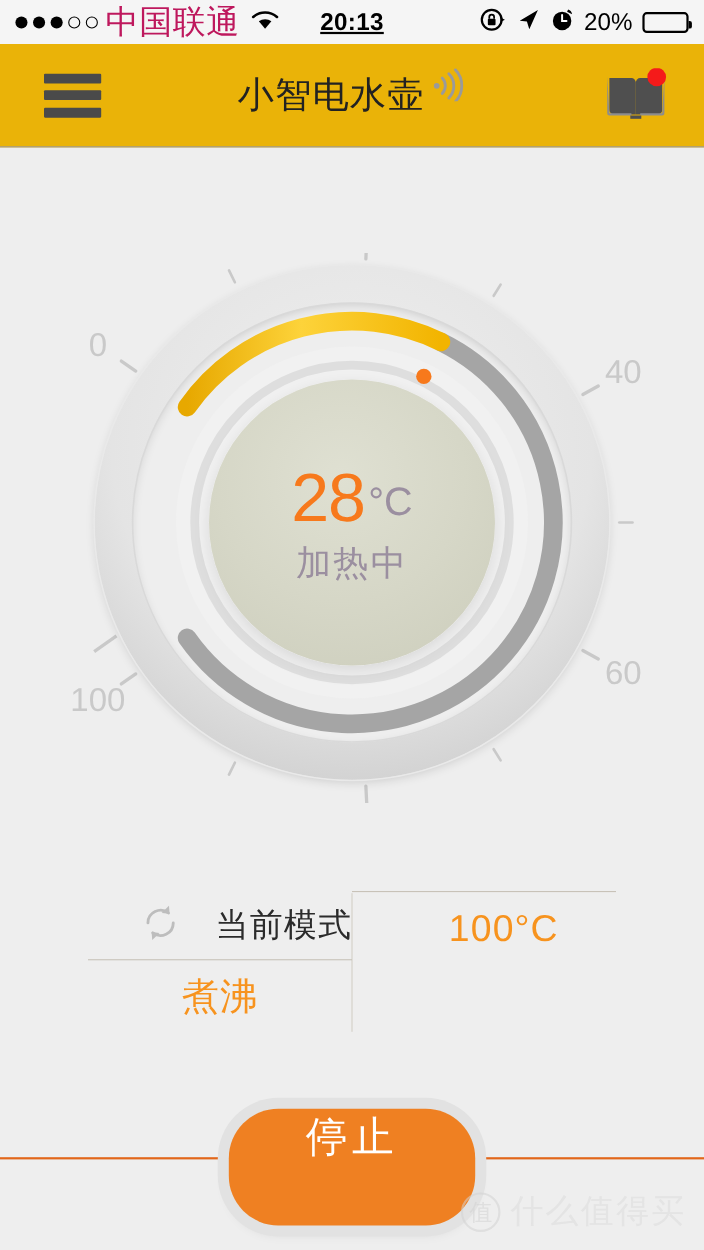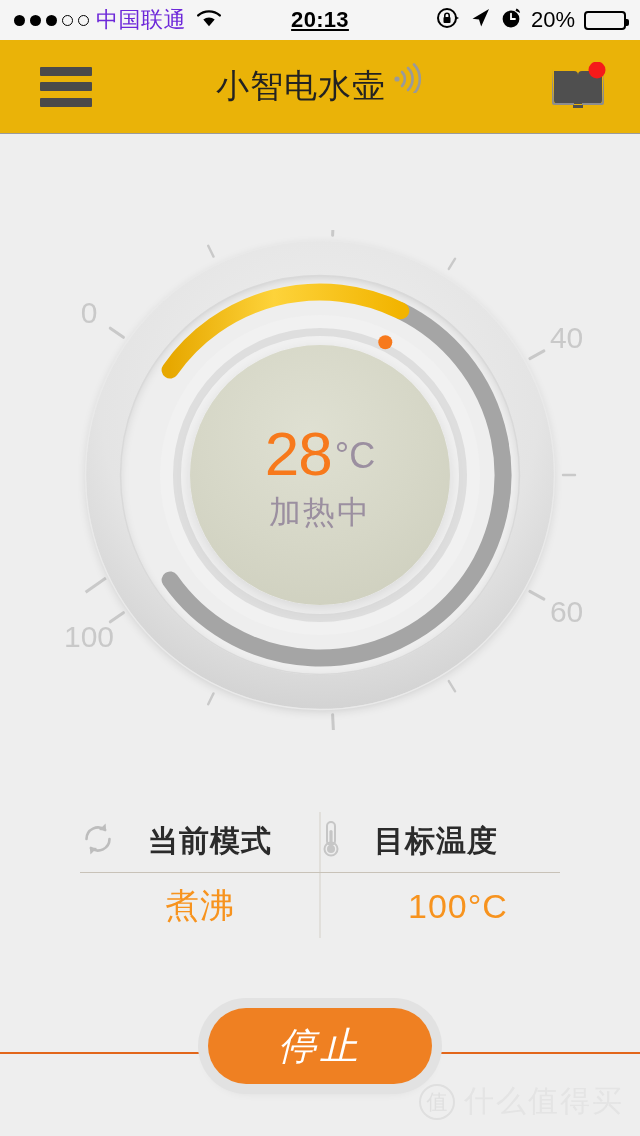--- a/index.html
+++ b/index.html
@@ -18,21 +18,21 @@
     background:#f5f5f5;
     display:flex;align-items:center;
     box-sizing:border-box;
     padding:0 14px;
   }
   #sb-left{display:flex;align-items:center;gap:7px;flex:0 0 auto;}
   .sig-dots{display:flex;align-items:center;gap:5px;}
   .sig-dots i{display:block;width:11px;height:11px;border-radius:50%;}
   .sig-dots i.on{background:#000;}
   .sig-dots i.off{background:transparent;border:1.5px solid #000;box-sizing:border-box;}
-  #carrier{font-size:22px;color:#6d28d9;letter-spacing:.5px;}
+  #carrier{font-size:30px;color:#be185d;letter-spacing:.5px;}
   #wifi-icon{margin-left:3px;}
   #sb-center{
     position:absolute;left:0;right:0;top:0;height:40px;
     display:flex;align-items:center;justify-content:center;
     pointer-events:none;
     text-decoration:underline;
   }
   #clock{font-size:22px;font-weight:bold;color:#000;letter-spacing:.3px;}
   #sb-right{margin-left:auto;display:flex;align-items:center;gap:9px;}
   #battery-pct{font-size:22px;color:#000;}
@@ -108,49 +108,47 @@
   
   #info-row{
     position:absolute;left:80px;top:675px;width:480px;height:130px;
     display:flex;
   }
   .info-col{
     flex:1 1 50%;display:flex;flex-direction:column;align-items:center;
     position:relative;
   }
   .info-head{
-    height:62px;display:flex;align-items:center;justify-content:flex-start;gap:32px;
+    height:62px;display:flex;align-items:center;justify-content:flex-end;gap:32px;
     width:100%;
-    font-weight:bold;
   }
   .info-head-label{font-size:30px;color:#2b2b2b;letter-spacing:1px;}
   .info-sep{
     width:100%;height:1px;background:#c8c2b8;
   }
   .info-val{
     height:66px;display:flex;align-items:center;justify-content:center;
     font-size:34px;color:#f7931e;letter-spacing:1px;width:100%;
   }
   #vdivider{
     position:absolute;left:50%;top:2px;width:1px;height:126px;
     background:#d4d0c8;transform:translateX(-.5px);
   }
 
   
   #orange-rule{
     position:absolute;left:0;top:917px;width:640px;height:2px;background:#e2661a;
   }
   #action-btn{
-    position:absolute;left:208px;top:873px;width:224px;height:76px;
+    position:absolute;left:208px;top:873px;width:224px;height:106px;
     border-radius:45px;background:#ef8022;
     border:none;cursor:pointer;
     box-shadow:0 0 0 10px #e2e2e2, 0 6px 12px rgba(0,0,0,.13);
-    display:flex;align-items:center;justify-content:center;
+    display:flex;justify-content:center;
     padding:0;
-    font-style:italic;
   }
   #action-label{font-size:38px;color:#fff;letter-spacing:4px;}
 
   
   #watermark{
     position:absolute;right:16px;bottom:14px;
     display:flex;align-items:center;gap:9px;opacity:.55;
     pointer-events:none;
   }
   #wm-badge{
@@ -337,31 +335,20 @@
             <path d="M10.4 33.5 l-0.6 -7.2 l7.2 0.8 z" fill="#bdbdbd"></path>
           </svg>
         </span>
         <span class="info-head-label">当前模式</span>
       </div>
       <div class="info-sep"></div>
       <div class="info-val" style="color: rgb(247, 147, 30);">煮沸</div>
     </div>
 
     <div class="info-col">
-      <div class="info-head">
-        <span>
-          <svg width="22" height="40" viewBox="0 0 22 40">
-            <rect x="7" y="3" width="8" height="23" rx="4" fill="none" stroke="#c6c6c6" stroke-width="2"></rect>
-            <circle cx="11" cy="30" r="6.5" fill="none" stroke="#c6c6c6" stroke-width="2"></circle>
-            <rect x="9.4" y="11" width="3.2" height="17" rx="1.6" fill="#c6c6c6"></rect>
-            <circle cx="11" cy="30" r="4" fill="#c6c6c6"></circle>
-          </svg>
-        </span>
-        <span class="info-head-label">目标温度</span>
-      </div>
       <div class="info-sep"></div>
       <div class="info-val" style="color: rgb(247, 147, 30); margin-left: 36px;">100°C</div>
     </div>
   </div>
 
   <div id="orange-rule"></div>
   <button id="action-btn" style="background: rgb(239, 128, 34);">
     <span id="action-label">停止</span>
   </button>
 

